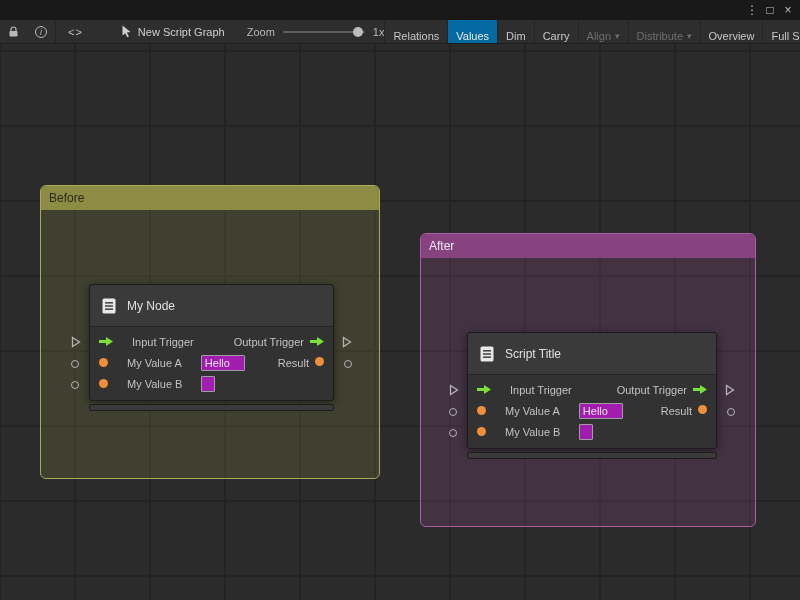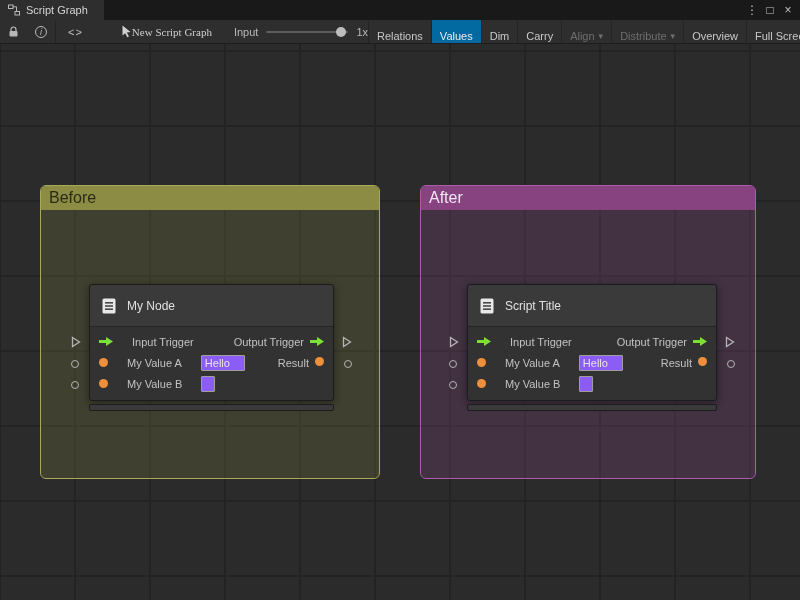--- a/index.html
+++ b/index.html
@@ -33,21 +33,21 @@
   }
   .toolbar > * { flex-shrink: 0; }
   .ticon { display: flex; align-items: center; justify-content: center; padding: 0 8px; height: 24px; }
   .info-circle {
     width: 12px; height: 12px; border: 1px solid #b8b8b8; border-radius: 50%;
     color: #b8b8b8; font-size: 9px; line-height: 10px; text-align: center; font-style: italic;
     display: inline-block;
   }
   .sep { width: 1px; height: 24px; background: #242424; }
   .code-icon { color: #c0c0c0; letter-spacing: 1px; padding: 0 12px; }
-  .breadcrumb { display: flex; align-items: center; margin-left: 26px; color: #cfcfcf; font-family: Liberation Serif, serif; }
+  .breadcrumb { display: flex; align-items: center; gap: 6px; margin-left: 26px; color: #cfcfcf; }
   .zoomgrp { display: flex; align-items: center; gap: 8px; margin-left: 22px; color: #b8b8b8; }
   .zoom-track { position: relative; width: 82px; height: 2px; background: #5e5e5e; border-radius: 1px; }
   .zoom-knob { position: absolute; top: -4px; left: 70px; width: 10px; height: 10px; border-radius: 50%; background: #bdbdbd; }
   .tbuttons { margin-left: auto; display: flex; align-items: stretch; height: 24px; }
   .tbtn {
     display: flex; align-items: center; gap: 4px; padding: 16px 8px;
     border-left: 1px solid #242424; color: #c8c8c8; height: 24px;
   }
   .tbtn.active { background: #0369a1; color: #ececec; }
   .tbtn.disabled { color: #6e6e6e; text-align: right; }
@@ -62,70 +62,62 @@
       linear-gradient(to bottom, #232323 2px, transparent 2px);
     background-size: 75px 75px;
     background-position: -1px 6px;
   }
 
   
   .group { position: absolute; border-radius: 6px; border: 1px solid; }
   .group-header {
     position: absolute; top: 0; left: 0; right: 0; height: 24px;
     border-radius: 5px 5px 0 0; display: flex; align-items: center;
-    padding: 0 8px; font-size: 16px;
+    padding: 0 8px; font-size: 12px;
   }
   .group-body { position: absolute; top: 24px; left: 0; right: 0; bottom: 0; border-radius: 0 0 5px 5px; }
   .group-before { border-color: #a9a95a; }
   .group-before .group-header { background: #8c8c45; color: #2b2b15; }
   .group-before .group-body { background: rgba(150,150,70,0.20); }
-  .group-after { border-color: #ab5daa; }
+  .group-after { border-color: #ab5daa; margin-top: 48px; }
   .group-after .group-header { background: #86437f; color: #f2e6f2; }
   .group-after .group-body { background: rgba(160,80,160,0.20); }
 
   
   .node { position: absolute; z-index: 2; }
   .node-main {
     background: #323232; border: 1px solid #1c1c1c; border-radius: 3px;
     box-shadow: 0 2px 8px rgba(0,0,0,0.45);
   }
   .node-header {
     height: 42px; background: #3a3a3a; border-bottom: 1px solid #262626;
     display: flex; align-items: center; gap: 9px; padding: 0 10px;
     color: #e0e0e0; font-size: 12px; border-radius: 3px 3px 0 0;
   }
   .node-body { padding: 4px 0 6px; }
   .node-row { height: 21px; display: flex; align-items: center; padding: 0 9px; color: #c2c2c2; font-size: 11px; }
   .row-left { display: flex; align-items: center; gap: 19px; }
   .row-right { margin-left: auto; display: flex; align-items: flex-start; gap: 6px; }
   .dot { width: 9px; height: 9px; border-radius: 50%; background: #ee8f3b; display: inline-block; }
   .val-input {
-    width: 44px; height: 16px; background: #8b5cf6; border: 1px solid #9e9e9e;
+    width: 44px; height: 16px; background: #a21caf; border: 1px solid #9e9e9e;
     color: #e6e6e6; font-size: 11px; font-family: "Liberation Sans", sans-serif;
     padding: 0 3px; border-radius: 1px;
   }
   .val-input.small { width: 14px; padding: 0 1px; }
   .node-footer { margin-top: 3px; height: 7px; background: #3a3a3a; border: 1px solid #1c1c1c; border-radius: 2px; }
   .port-out { position: absolute; display: flex; align-items: center; height: 12px; }
   .port-out.left { left: -18px; }
   .port-out.right { right: -18px; }
   .circle-o { width: 8px; height: 8px; border: 1px solid #b4b4b4; border-radius: 50%; display: inline-block; }
 </style>
 </head>
 <body>
 
 <div class="tabbar">
-  <div class="tab">
-    <svg width="12" height="12" viewBox="0 0 12 12">
-      <rect x="0.5" y="1" width="4.5" height="3.5" fill="none" stroke="#b8b8b8"></rect>
-      <rect x="7" y="7.5" width="4.5" height="3.5" fill="none" stroke="#b8b8b8"></rect>
-      <path d="M5 2.8 h3.5 v4.7" fill="none" stroke="#b8b8b8"></path>
-    </svg>
-    <span>Script Graph</span>
-  </div>
   <div class="tabbar-right">
     <span class="winbtn">⋮</span>
     <span class="winbtn">□</span>
     <span class="winbtn">×</span>
   </div>
 </div>
 
 <div class="toolbar">
   <span class="ticon">
     <svg width="11" height="12" viewBox="0 0 11 12">
@@ -140,21 +132,21 @@
   <span class="ticon code-icon">&lt;&gt;</span>
 
   <span class="breadcrumb">
     <svg width="11" height="13" viewBox="0 0 11 13">
       <path d="M1.5 0.5 L9.5 7 L5.8 7.4 L8 11.5 L6.2 12.3 L4.2 8.2 L1.5 10.5 Z" fill="#cfcfcf"></path>
     </svg>
     <span>New Script Graph</span>
   </span>
 
   <span class="zoomgrp">
-    <span>Input</span>
+    <span>Zoom</span>
     <span class="zoom-track">
       <span class="zoom-knob"></span>
     </span>
     <span>1x</span>
   </span>
 
   <span class="tbuttons">
     <span class="tbtn">Relations</span>
     <span class="tbtn active">Values</span>
     <span class="tbtn">Dim</span>

